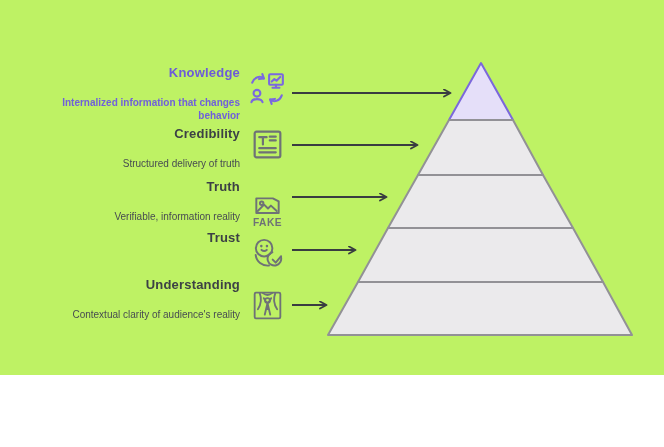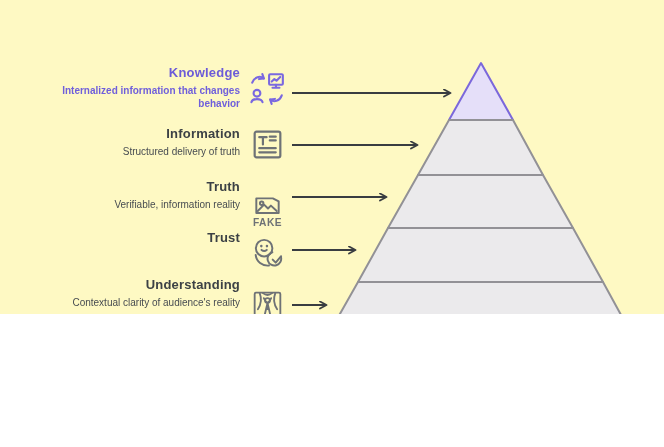--- a/index.html
+++ b/index.html
@@ -1,27 +1,27 @@
 <!DOCTYPE html>
 <html><head>
 <meta charset="utf-8">
 <style>
   html,body { margin:0; padding:0; }
   body { font-family: "Liberation Sans", sans-serif; }
   .stage {
     position: relative;
-    width: 664px; height: 314px;
-    background: #fef9c3;
+    width: 664px; height: 375px;
+    background: #bef264;
     overflow: hidden;
   }
   .layer-svg { position:absolute; left:0; top:0; }
 
   .label-row { position:absolute; right:424px; width:200px; text-align:right; }
   .label-title { font-size:13px; font-weight:bold; color:#3C4145; line-height:14px; letter-spacing:0.2px; }
-  .label-desc  { font-size:10px; color:#474C51; line-height:13px; margin-top:4px; }
+  .label-desc  { font-size:10px; color:#474C51; line-height:13px; margin-top:16px; }
   .label-row.highlight .label-title { color:#6C5BD8; }
   .label-row.highlight .label-desc  { color:#6F5FDB; font-weight:bold; }
 
   .icon { position:absolute; color:#6E7276; }
   .icon.purple { color:#7A68E0; }
   .icon svg { display:block; }
 
   .pyr-level { fill:#EBEAEC; stroke:#929196; stroke-width:2; stroke-linejoin:round; }
   .pyr-level.highlight { fill:#E5DFF9; stroke:#7B68DB; }
   .arrow-line { stroke:#393D41; stroke-width:2; }
@@ -49,21 +49,21 @@
     <line class="arrow-line" x1="292" y1="197" x2="386" y2="197" marker-end="url(#ah)"></line>
     <line class="arrow-line" x1="292" y1="250" x2="355" y2="250" marker-end="url(#ah)"></line>
     <line class="arrow-line" x1="292" y1="305" x2="326" y2="305" marker-end="url(#ah)"></line>
   </svg>
 
   <div class="label-row highlight" style="top:66px">
     <div class="label-title">Knowledge</div>
     <div class="label-desc">Internalized information that changes behavior</div>
   </div>
   <div class="label-row" style="top:127px">
-    <div class="label-title">Information</div>
+    <div class="label-title">Credibility</div>
     <div class="label-desc">Structured delivery of truth</div>
   </div>
   <div class="label-row" style="top:180px">
     <div class="label-title">Truth</div>
     <div class="label-desc">Verifiable, information reality</div>
   </div>
   <div class="label-row" style="top:231px">
     <div class="label-title">Trust</div>
   </div>
   <div class="label-row" style="top:278px">

